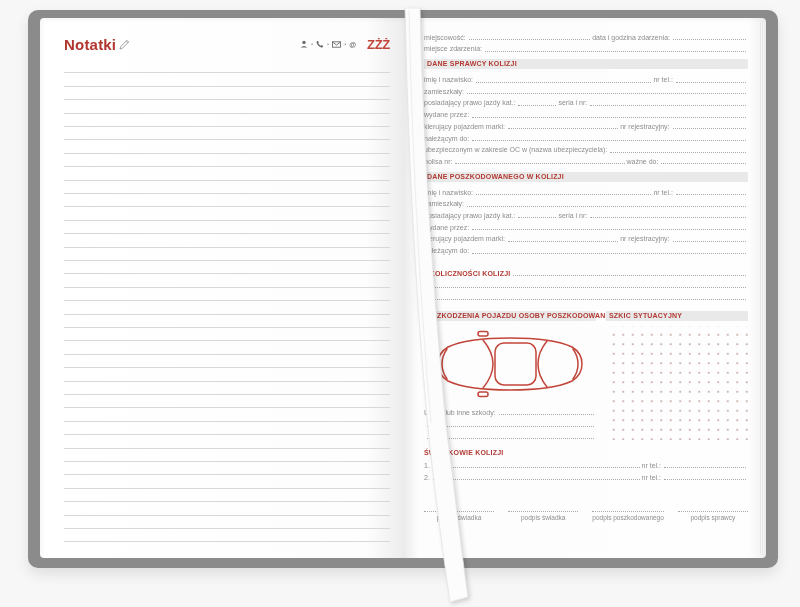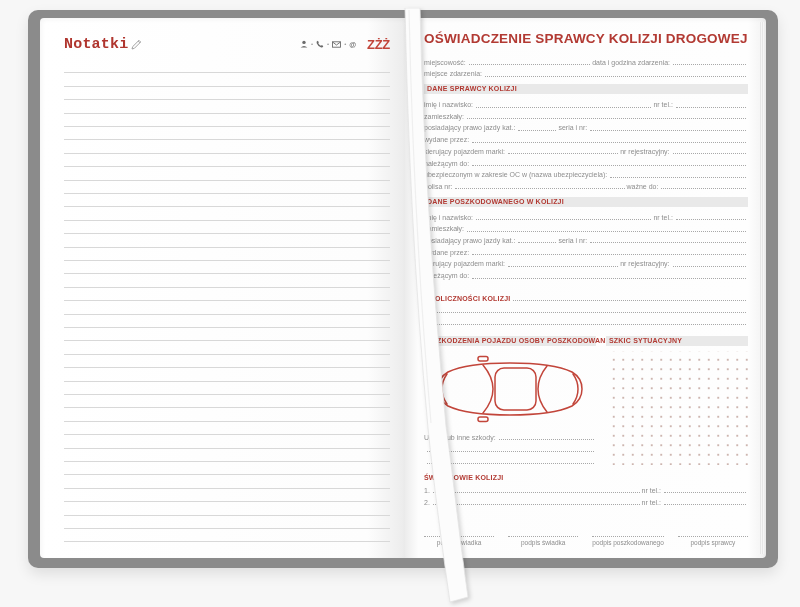--- a/index.html
+++ b/index.html
@@ -14,21 +14,21 @@
     box-shadow:inset 2px 2px 4px rgba(0,0,0,.04);}
   .page-right{left:404px;width:362px;border-radius:0 4px 4px 0;
     background:linear-gradient(to right,#ebebeb 0%,#fdfdfd 4%,#fefefe 95%,#f1f1f1 100%);
     box-shadow:inset -2px 2px 4px rgba(0,0,0,.04);}
   .page-edge{position:absolute;right:2px;top:4px;bottom:4px;width:5px;
     background:repeating-linear-gradient(to right,#f6f6f6 0 1px,#e7e7e7 1px 2px);}
   
   .lp-content{position:absolute;left:40px;top:18px;width:364px;height:540px;
     box-sizing:border-box;padding:16px 14px 0 24px;}
   .lp-header{display:flex;justify-content:space-between;align-items:center;height:20px;}
-  .lp-title-wrap{display:flex;align-items:center;gap:2px;font-family:Liberation Mono, monospace;}
+  .lp-title-wrap{display:flex;align-items:center;gap:2px;}
   .lp-title{font-size:15px;font-weight:bold;color:#b0362f;letter-spacing:.2px;}
   .lp-icons{display:flex;align-items:center;gap:3px;color:#6b6b6b;}
   .dotsep{font-size:6px;color:#9a9a9a;line-height:6px;}
   .at-glyph{font-size:7px;font-weight:bold;color:#6b6b6b;line-height:7px;}
   .logo{font-size:13px;font-weight:800;color:#c2453a;letter-spacing:-.3px;margin-left:8px;}
   .ruled{margin-top:6px;height:492px;
     background:repeating-linear-gradient(to bottom,transparent 0,transparent 12.4px,#d8d8d8 12.4px,#d8d8d8 13.4px);}
   
   .rp-content{position:absolute;left:404px;top:18px;width:362px;height:540px;
     box-sizing:border-box;padding:12px 18px 0 20px;}
@@ -94,21 +94,20 @@
         <span class="logo">ZŻŻ</span>
       </div>
     </div>
     <div class="ruled"></div>
   </div>
 
   <div class="page page-right">
     <div class="page-edge"></div>
   </div>
   <div class="rp-content">
-    <div class="rp-title">OŚWIADCZENIE SPRAWCY KOLIZJI DROGOWEJ</div>
 
     <div>
         <div class="form-row">
           <span class="f-label">miejscowość:</span>
           <span class="f-dots" style="flex-grow: 5;"></span>
           <span class="f-label">data i godzina zdarzenia:</span>
           <span class="f-dots" style="flex-grow: 3;"></span>
         </div>
         <div class="form-row">
           <span class="f-label">miejsce zdarzenia:</span>

